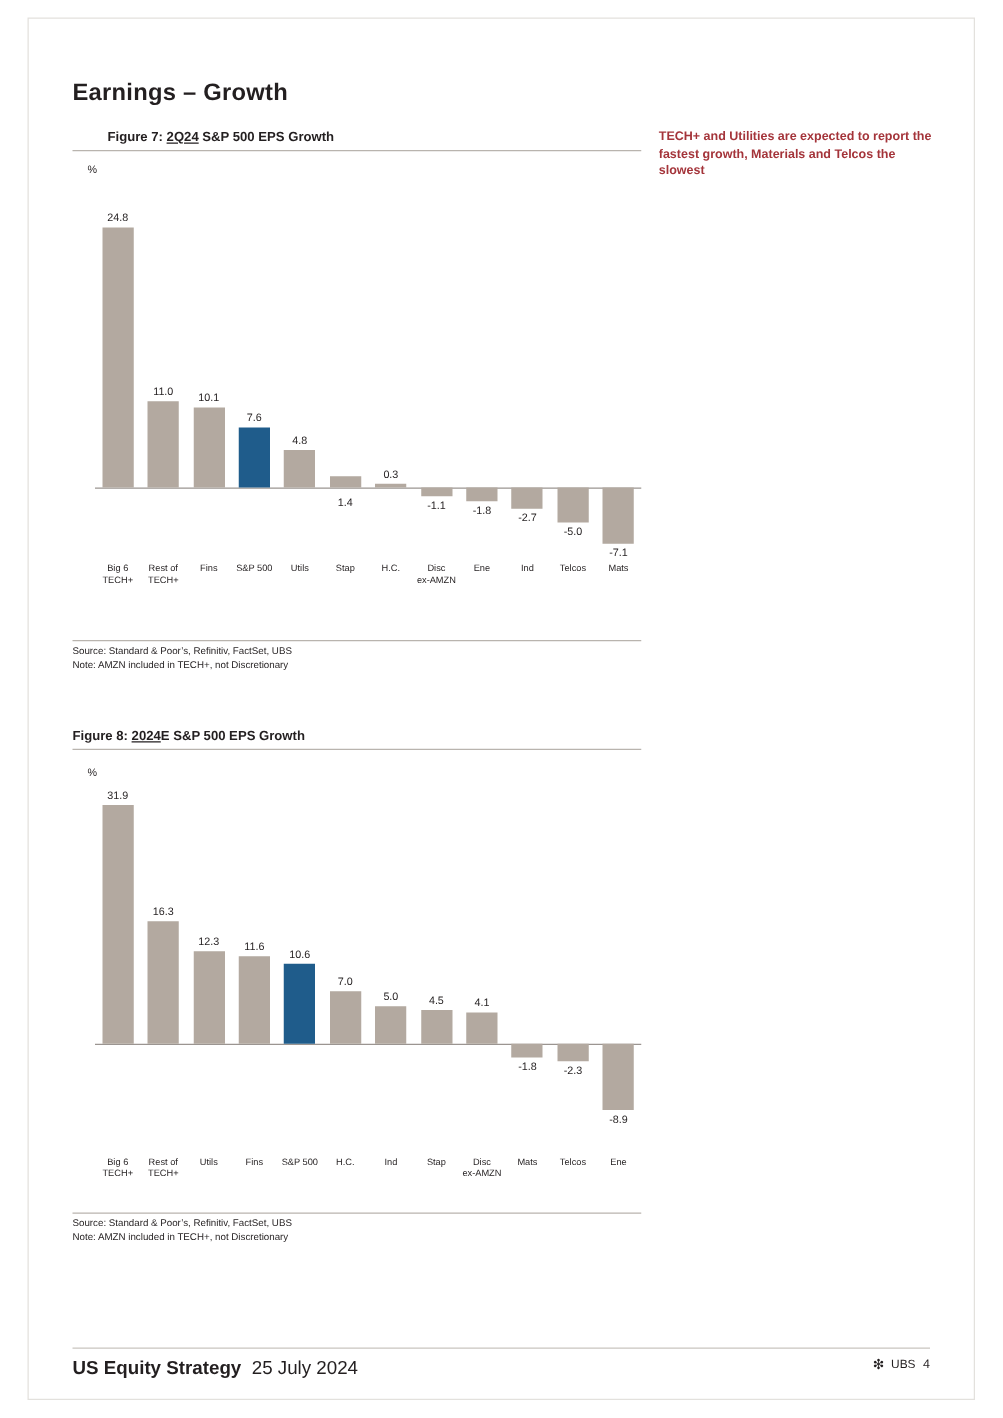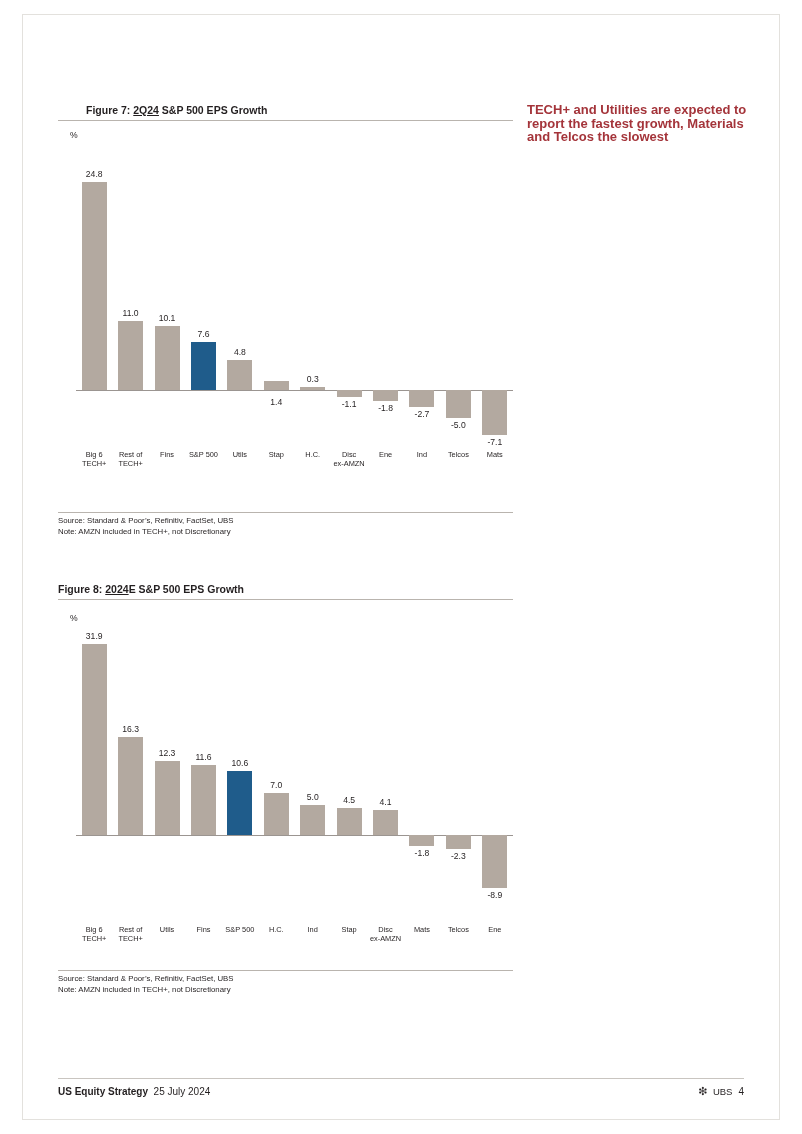--- a/index.html
+++ b/index.html
@@ -42,21 +42,21 @@
   .fig-head .u{ text-decoration:underline; }
   .rule{
     position:absolute;
     background:#b9b4ae;
     height:1px;
   }
   .callout{
     position:absolute;
     left:527px;top:103px;
     width:225px;
-    font-size:13px;
+    font-size:10px;
     font-weight:bold;
     line-height:13.5px;
     color:#a4343a;
   }
   .src{
     position:absolute;
     font-size:7.8px;
     line-height:10.5px;
     color:#231f20;
   }
@@ -96,21 +96,21 @@
   .footer-rule{
     position:absolute;
     left:58px;
     width:686px;
     height:1px;
     background:#c9c5c0;
   }
   .footer-left{
     position:absolute;
     left:58px;top:1086px;
-    font-size:10px;
+    font-size:15px;
     color:#231f20;
   }
   .footer-left b{font-weight:bold;}
   .footer-right{
     position:absolute;
     right:58px;top:1085px;
     font-size:9.5px;
     color:#231f20;
     display:flex;
     align-items:center;
@@ -123,20 +123,21 @@
     letter-spacing:-0.5px;
   }
   .pageno{font-size:10px;}
 </style>
 </head>
 <body>
 
 <div class="page">
   <div class="frame"></div>
 
+  <div class="title">Earnings – Growth</div>
 
   <div class="fig-head" style="left:58px;top:104px;margin-left:28px;">
     <span>Figure 7:</span>
     <span class="u">2Q24</span><span> S&amp;P 500 EPS Growth</span>
   </div>
   <div class="rule" style="left:58px;top:120px;width:455px;"></div>
 
   <div class="callout">TECH+ and Utilities are expected to report the fastest growth, Materials and Telcos the slowest</div>
 
   <div class="chart" id="chart7" style="left:58px;top:128px;width:455px;height:380px;">

